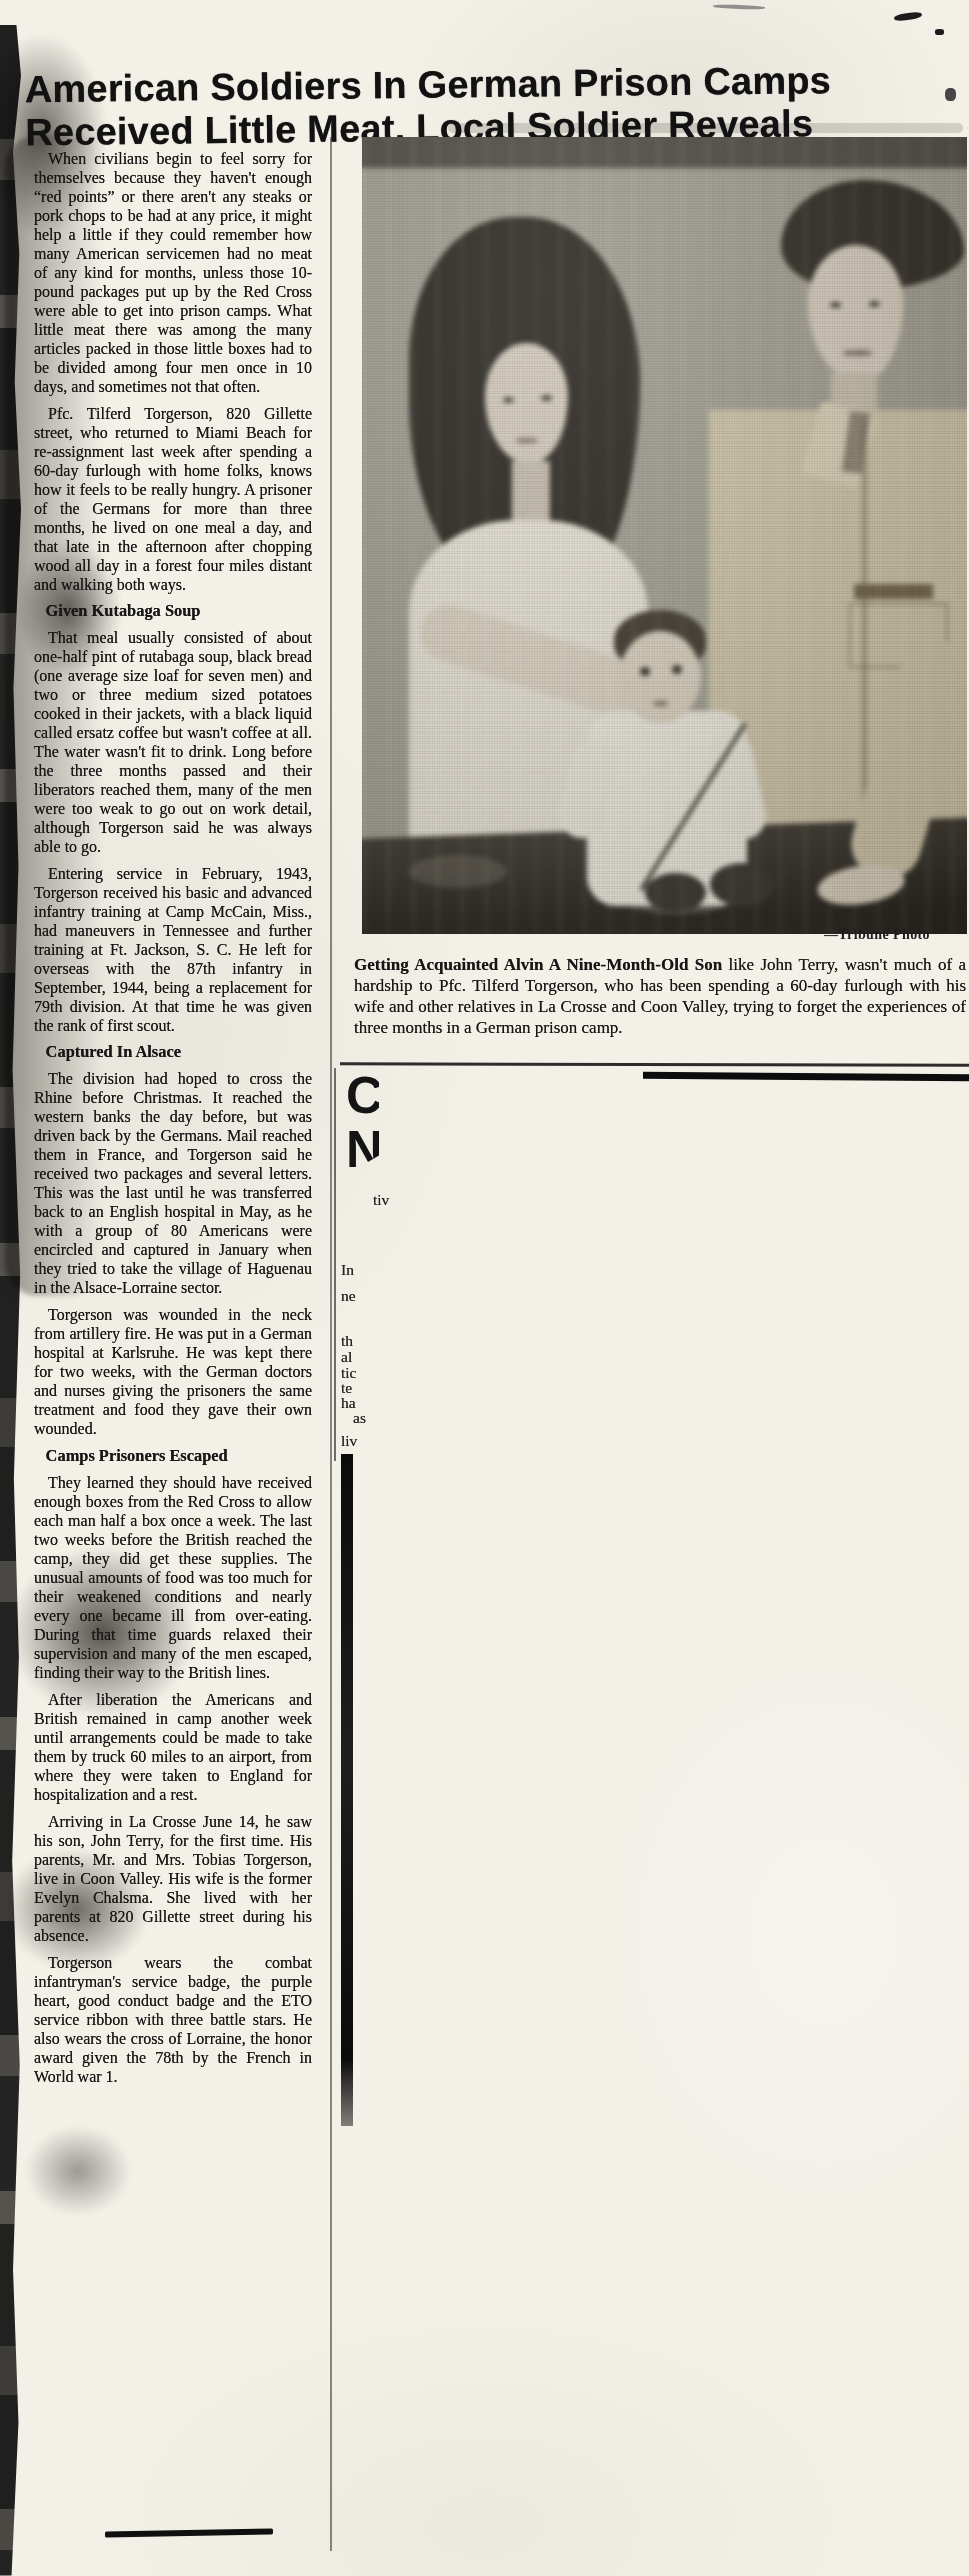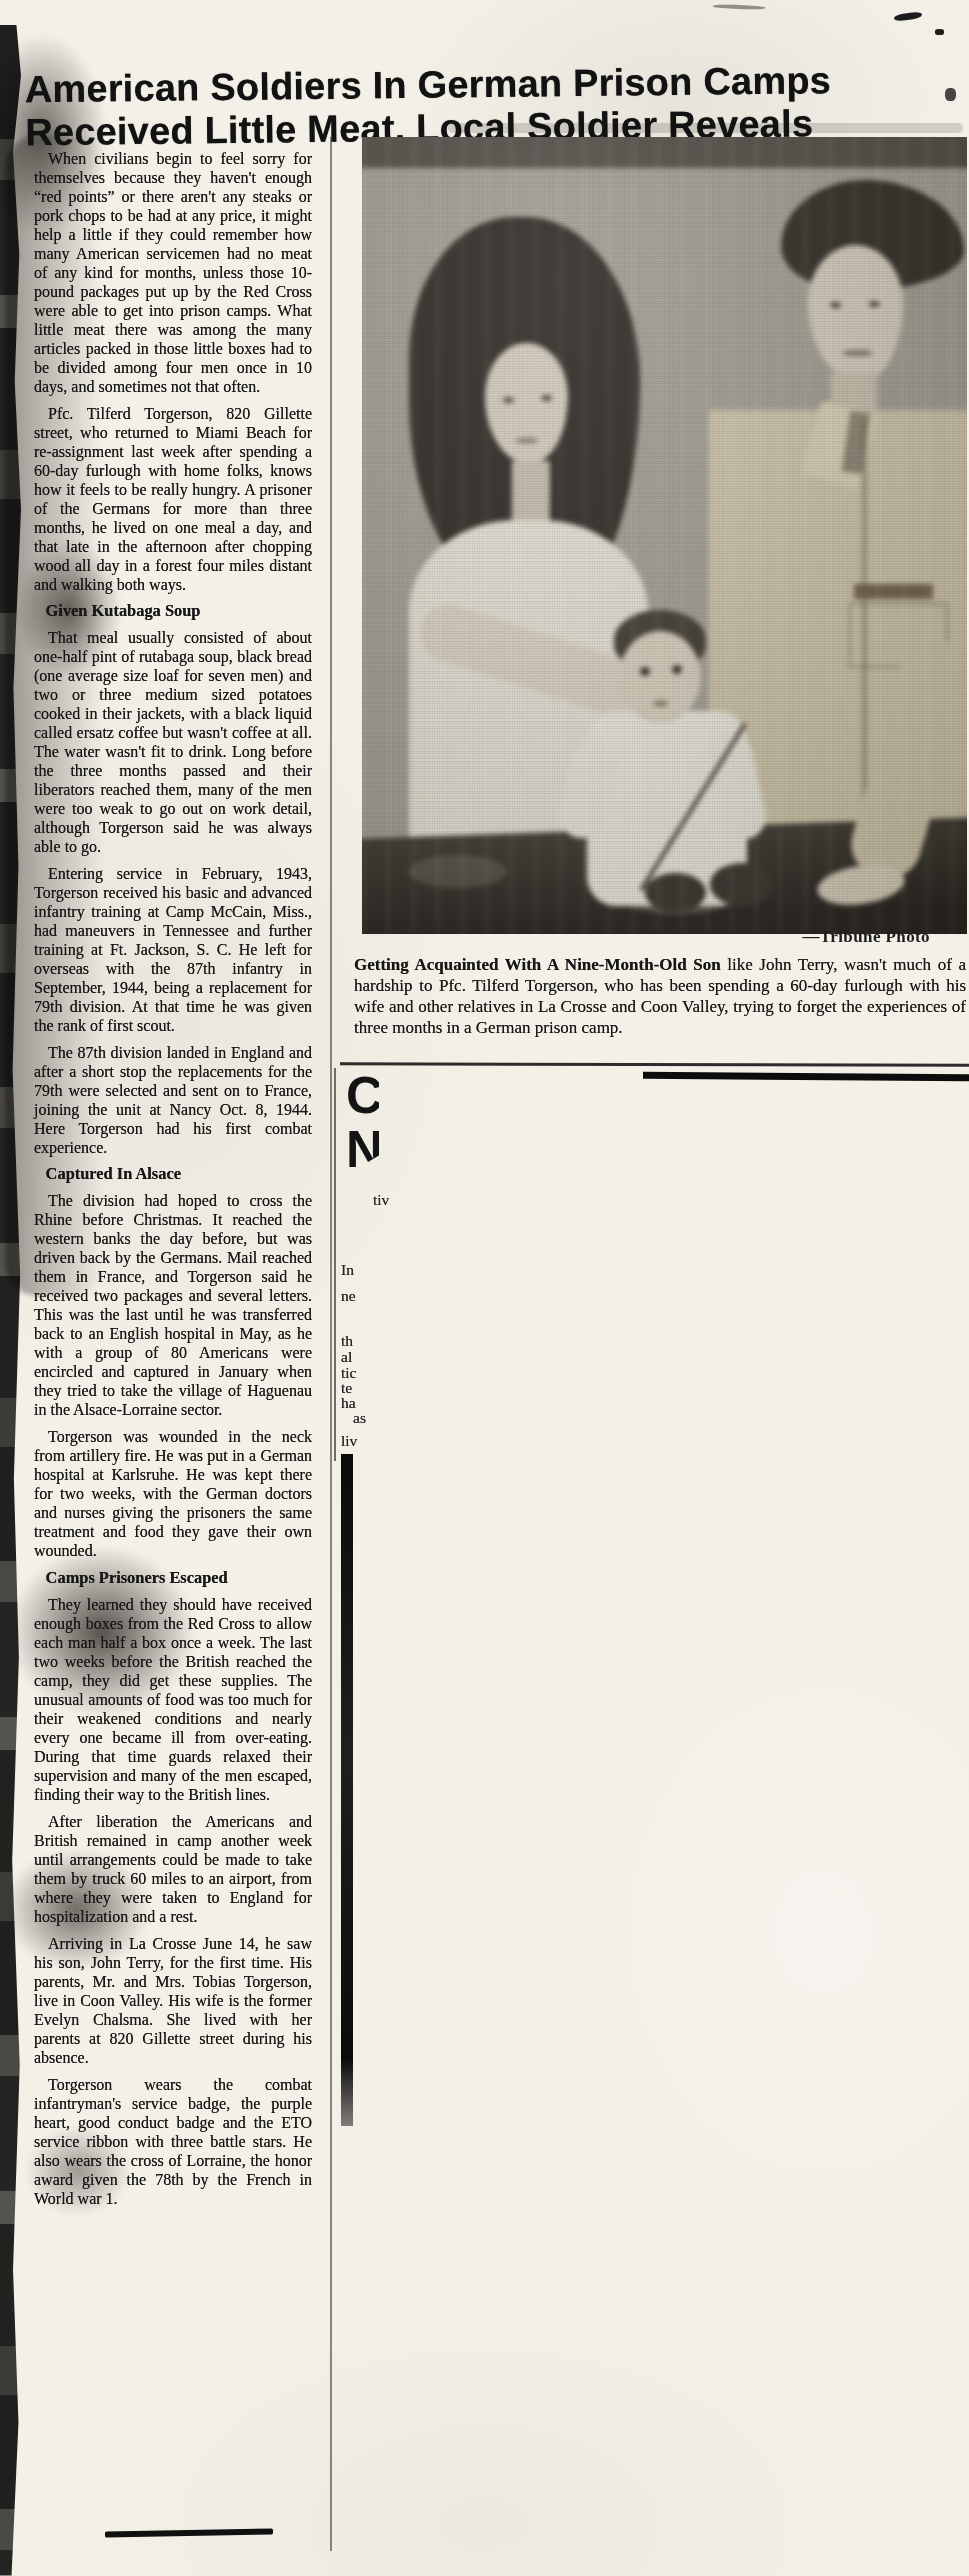--- a/index.html
+++ b/index.html
@@ -105,21 +105,21 @@
   .stick{left:329px;top:572px;width:4.1px;height:196px;background:#423d33;transform:rotate(32deg);}
   .shadow-mid{left:250px;top:628px;width:123px;height:131px;background:radial-gradient(closest-side, rgba(15,13,10,.45), transparent);}
   .photo .grain{position:absolute;inset:0;pointer-events:none;
     background:repeating-linear-gradient(0deg, rgba(28,25,20,.07) 0 0.8px, transparent 0.8px 2.5px),
                repeating-linear-gradient(90deg, rgba(28,25,20,.05) 0 0.8px, transparent 0.8px 2.5px);}
   .photo .wash{position:absolute;inset:0;pointer-events:none;
     background:radial-gradient(ellipse at 32% 18%, rgba(255,255,255,.12), rgba(20,18,14,.16)),
                linear-gradient(rgba(122,114,96,.08), rgba(122,114,96,.08));}
 
   .credit{position:absolute;left:716px;top:927px;width:214px;text-align:right;
-    font-weight:bold;font-size:17px;color:#1d1d1d;letter-spacing:0.4px;}
+    font-weight:bold;font-size:14px;color:#1d1d1d;letter-spacing:0.4px;}
   .caption{position:absolute;left:354px;top:954px;width:612px;
     font-size:17px;line-height:21px;text-align:justify;color:#161616;
     text-shadow:0 0 0.5px rgba(25,22,18,.7);}
   .caption .lead{font-weight:bold;}
 
   .rule-cap-thin{position:absolute;left:340px;top:1063px;width:629px;height:2.5px;background:#2c2c2c;transform:rotate(.12deg);}
   .rule-cap-thick{position:absolute;left:643px;top:1073px;width:326px;height:7.4px;background:#0d0d0d;transform:rotate(.45deg);}
 
   .frag-big{position:absolute;left:346px;font-family:"Liberation Sans",sans-serif;font-weight:bold;
     font-size:51px;line-height:1;color:#141414;width:33px;overflow:hidden;}
@@ -157,21 +157,20 @@
     <span>American Soldiers In German Prison Camps</span><br>
     <span>Received Little Meat, Local Soldier Reveals</span>
   </h1>
 
   <div class="col1" id="article-col">
       <p>When civilians begin to feel sorry for themselves because they haven't enough “red points” or there aren't any steaks or pork chops to be had at any price, it might help a little if they could remember how many American servicemen had no meat of any kind for months, unless those 10-pound packages put up by the Red Cross were able to get into prison camps. What little meat there was among the many articles packed in those little boxes had to be divided among four men once in 10 days, and sometimes not that often.</p>
       <p>Pfc. Tilferd Torgerson, 820 Gillette street, who returned to Miami Beach for re-assignment last week after spending a 60-day furlough with home folks, knows how it feels to be really hungry. A prisoner of the Germans for more than three months, he lived on one meal a day, and that late in the afternoon after chopping wood all day in a forest four miles distant and walking both ways.</p>
       <h3>Given Kutabaga Soup</h3>
       <p>That meal usually consisted of about one-half pint of rutabaga soup, black bread (one average size loaf for seven men) and two or three medium sized potatoes cooked in their jackets, with a black liquid called ersatz coffee but wasn't coffee at all. The water wasn't fit to drink. Long before the three months passed and their liberators reached them, many of the men were too weak to go out on work detail, although Torgerson said he was always able to go.</p>
       <p>Entering service in February, 1943, Torgerson received his basic and advanced infantry training at Camp McCain, Miss., had maneuvers in Tennessee and further training at Ft. Jackson, S. C. He left for overseas with the 87th infantry in September, 1944, being a replacement for 79th division. At that time he was given the rank of first scout.</p>
-      <p>The 87th division landed in England and after a short stop the replacements for the 79th were selected and sent on to France, joining the unit at Nancy Oct. 8, 1944. Here Torgerson had his first combat experience.</p>
       <h3>Captured In Alsace</h3>
       <p>The division had hoped to cross the Rhine before Christmas. It reached the western banks the day before, but was driven back by the Germans. Mail reached them in France, and Torgerson said he received two packages and several letters. This was the last until he was transferred back to an English hospital in May, as he with a group of 80 Americans were encircled and captured in January when they tried to take the village of Haguenau in the Alsace-Lorraine sector.</p>
       <p>Torgerson was wounded in the neck from artillery fire. He was put in a German hospital at Karlsruhe. He was kept there for two weeks, with the German doctors and nurses giving the prisoners the same treatment and food they gave their own wounded.</p>
       <h3>Camps Prisoners Escaped</h3>
       <p>They learned they should have received enough boxes from the Red Cross to allow each man half a box once a week. The last two weeks before the British reached the camp, they did get these supplies. The unusual amounts of food was too much for their weakened conditions and nearly every one became ill from over-eating. During that time guards relaxed their supervision and many of the men escaped, finding their way to the British lines.</p>
       <p>After liberation the Americans and British remained in camp another week until arrangements could be made to take them by truck 60 miles to an airport, from where they were taken to England for hospitalization and a rest.</p>
       <p>Arriving in La Crosse June 14, he saw his son, John Terry, for the first time. His parents, Mr. and Mrs. Tobias Torgerson, live in Coon Valley. His wife is the former Evelyn Chalsma. She lived with her parents at 820 Gillette street during his absence.</p>
       <p>Torgerson wears the combat infantryman's service badge, the purple heart, good conduct badge and the ETO service ribbon with three battle stars. He also wears the cross of Lorraine, the honor award given the 78th by the French in World war 1.</p>
     </div>
 
@@ -219,21 +218,21 @@
       <div class="shape stick"></div>
       <div class="ph-streaks"></div>
     </div>
     <div class="grain"></div>
     <div class="wash"></div>
   </div>
 
   <div class="credit">—Tribune Photo</div>
 
   <div class="caption">
-    <span class="lead">Getting Acquainted With A Nine-Month-Old Son</span><span> like John Terry, wasn't much of a hardship to Pfc. Tilferd Torgerson, who has been spending a 60-day furlough with his wife and other relatives in La Crosse and Coon Valley, trying to forget the experiences of three months in a German prison camp.</span>
+    <span class="lead">Getting Acquainted Alvin A Nine-Month-Old Son</span><span> like John Terry, wasn't much of a hardship to Pfc. Tilferd Torgerson, who has been spending a 60-day furlough with his wife and other relatives in La Crosse and Coon Valley, trying to forget the experiences of three months in a German prison camp.</span>
   </div>
 
   <div class="rule-cap-thin"></div>
   <div class="rule-cap-thick"></div>
   <div class="thin-bar-top"></div>
   <div class="thick-bar"></div>
 
   <div id="fragments">
       <div class="frag-big" style="top: 1070px;">C</div>
       <div class="frag-big n" style="top: 1124px;">N</div>

